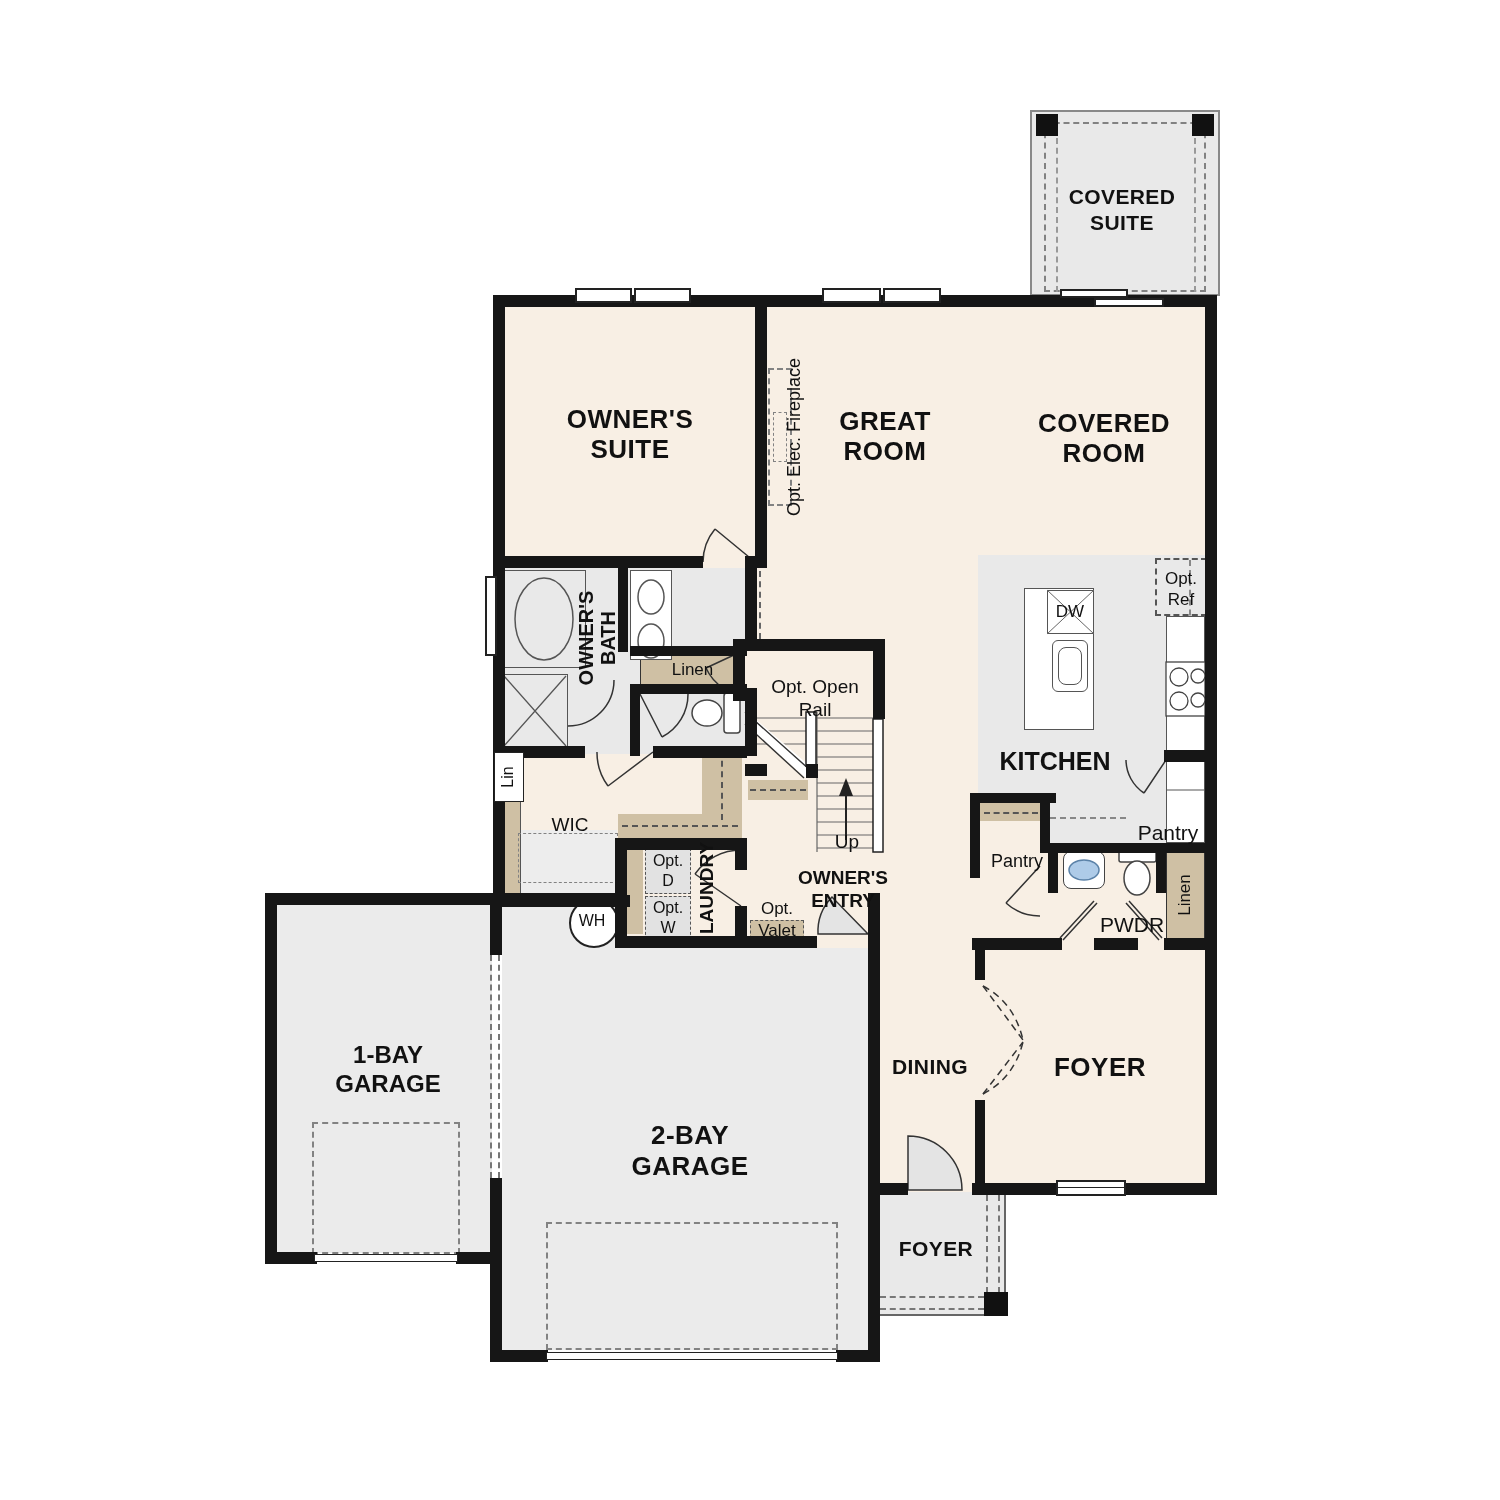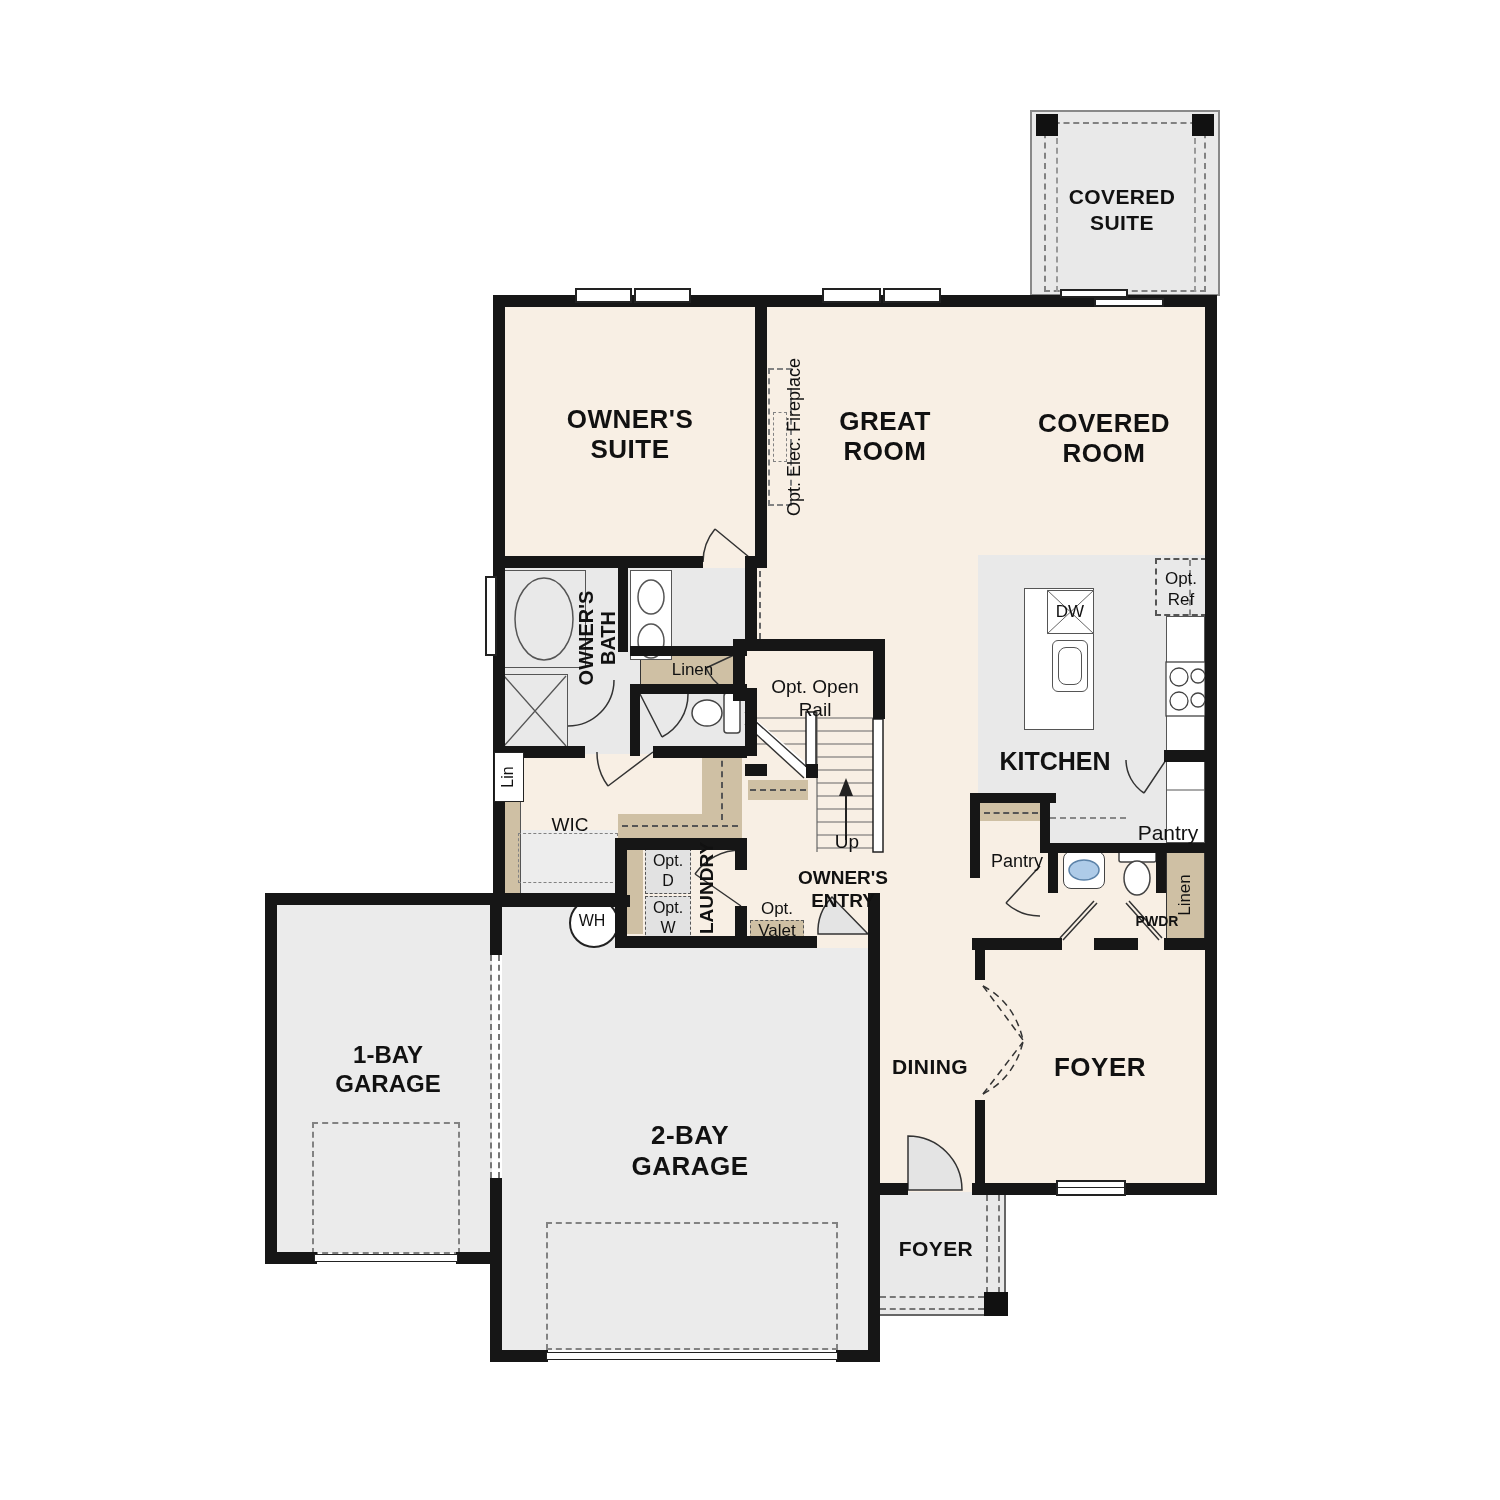--- a/index.html
+++ b/index.html
@@ -262,21 +262,21 @@
   <div class="lbl" style="left:645px;top:851px;width:46px;font-size:16px;line-height:20px;">Opt.
 D</div>
   <div class="lbl" style="left:645px;top:898px;width:46px;font-size:16px;line-height:20px;">Opt.
 W</div>
   <div class="lbl" style="left:975px;top:747px;width:160px;font-weight:bold;font-size:25px;">KITCHEN</div>
   <div class="lbl" style="left:1046px;top:602px;width:48px;font-size:17px;">DW</div>
   <div class="lbl" style="left:1153px;top:568px;width:56px;font-size:17px;line-height:21px;">Opt.
 Ref</div>
   <div class="lbl sm" style="left:1128px;top:822px;width:80px;font-size:21px;">Pantry</div>
   <div class="lbl sm" style="left:972px;top:850px;width:90px;">Pantry</div>
-  <div class="lbl" style="left:1112px;top:913px;width:90px;font-weight:bold;font-size:14px;">PWDR</div>
+  <div class="lbl" style="left:1087px;top:913px;width:90px;font-weight:normal;font-size:21px;">PWDR</div>
   <div class="lbl rot" style="left:1140px;top:885px;width:90px;height:20px;font-size:17px;">Linen</div>
   <div class="lbl med" style="left:875px;top:1054px;width:110px;">DINING</div>
   <div class="lbl big" style="left:1020px;top:1052px;width:160px;">FOYER</div>
   <div class="lbl" style="left:288px;top:1040px;width:200px;font-weight:bold;font-size:24px;line-height:29px;">1-BAY
 GARAGE</div>
   <div class="lbl big" style="left:580px;top:1120px;width:220px;line-height:31px;">2-BAY
 GARAGE</div>
   <div class="lbl med" style="left:886px;top:1236px;width:100px;">FOYER</div>
 
 </div>

